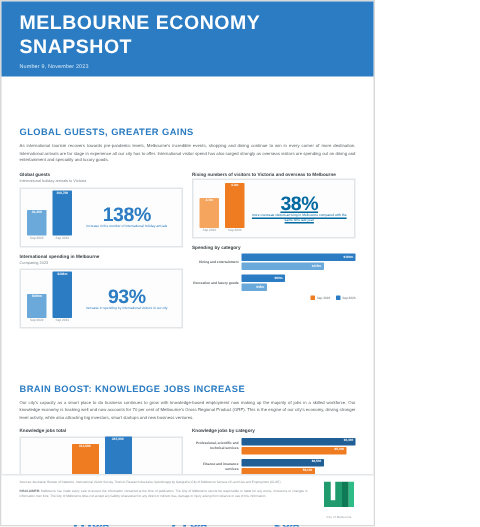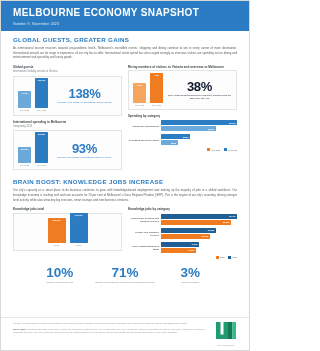--- a/index.html
+++ b/index.html
@@ -16,34 +16,34 @@
     border: 1px solid #d8d8d8;
   }
 
   
   .header {
     background: #2b7cc2;
     padding: 6px 12px 5px 12px;
   }
   .header-title {
     color: #ffffff;
-    font-size: 10px;
+    font-size: 13px;
     font-weight: bold;
     letter-spacing: 0.35px;
     line-height: 1.25;
   }
   .header-sub {
     color: #d8eaf7;
     font-size: 3.6px;
     letter-spacing: 0.12px;
     margin-top: 2.5px;
   }
 
   
-  .section { padding: 5px 12px 0 12px; }
+  .section { padding: 5px 12px 0 12px; margin-top: 29px; }
   .section-title {
     color: #2b7cc2;
     font-size: 6.2px;
     font-weight: bold;
     letter-spacing: 0.3px;
     margin-bottom: 3px;
   }
   .section-body {
     color: #555b5e;
     font-size: 2.85px;
@@ -121,21 +121,21 @@
     font-weight: bold;
     line-height: 1;
     letter-spacing: -0.3px;
   }
   .bigstat .cap {
     font-size: 2.25px;
     line-height: 1.35;
     margin-top: 1.5px;
   }
   .blue  { color: #2b7cc2; }
-  .orange{ color: #0f172a; }
+  .orange{ color: #0369a1; text-decoration: underline; }
   .bg-blue-d { background: #2b7cc2; }
   .bg-blue-l { background: #6aa9da; }
   .bg-orange-d { background: #ef7c20; }
   .bg-orange-l { background: #f6a55f; }
 
   
   .hchart { padding-top: 1px; }
   .hrow {
     display: flex;
     align-items: center;

